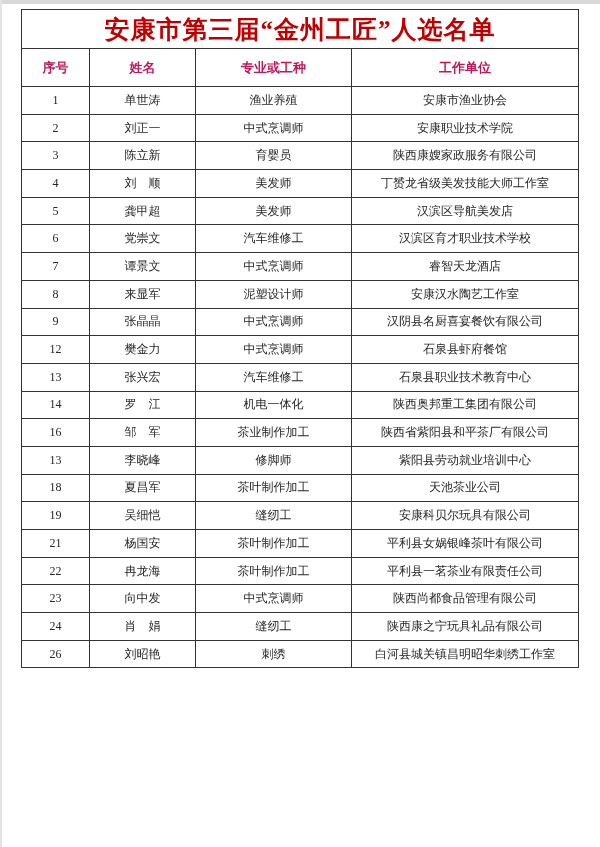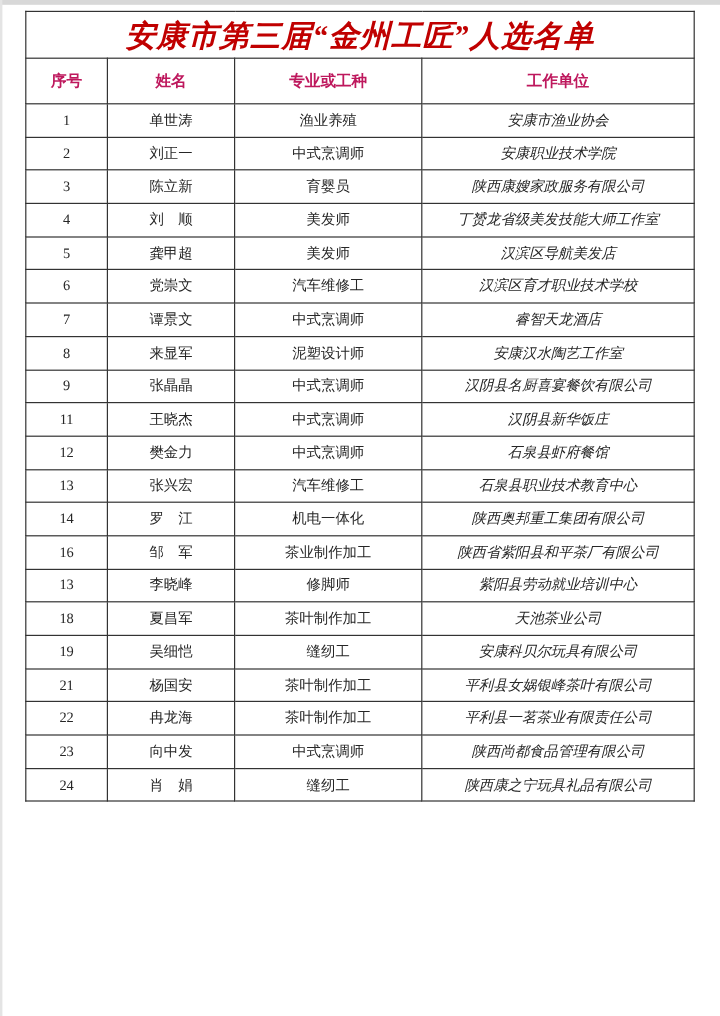--- a/index.html
+++ b/index.html
@@ -45,21 +45,21 @@
     font-size: 13px;
     font-weight: bold;
     color: #be185d;
   }
   tbody tr { height: 27.7px; }
   tbody td { font-size: 12px; color: #262626; }
   td.c-no {
     font-family: "Liberation Serif", "DejaVu Serif", serif;
     font-size: 12px;
   }
-  td.c-unit { position: relative; font-style: italic; }
+  td.c-unit { position: relative; }
   .col-no    { width: 68px; }
   .col-name  { width: 106px; }
   .col-trade { width: 156px; }
   .col-unit  { width: 227px; }
   .flag-triangle {
     position: absolute; top: 1px; left: 1px;
     width: 0; height: 0;
     border-top: 5px solid #21a038;
     border-right: 5px solid transparent;
     display: block;
@@ -73,21 +73,21 @@
 
 <table class="roster">
   <colgroup>
     <col class="col-no">
       <col class="col-name">
       <col class="col-trade">
       <col class="col-unit">
   </colgroup>
   <thead>
     <tr class="title-row">
-      <th colspan="4" style="color: rgb(192, 0, 0); font-style: italic;">安康市第三届“金州工匠”人选名单</th>
+      <th colspan="4" style="color: rgb(192, 0, 0);">安康市第三届“金州工匠”人选名单</th>
     </tr>
     <tr class="header-row">
       <th>序号</th>
       <th>姓名</th>
       <th>专业或工种</th>
       <th>工作单位</th>
     </tr>
   </thead>
   <tbody id="rows">
       <tr>
@@ -138,26 +138,20 @@
     <td class="c-trade">泥塑设计师</td>
     <td class="c-unit">安康汉水陶艺工作室</td>
   </tr>
       <tr>
     <td class="c-no">9</td>
     <td class="c-name">张晶晶</td>
     <td class="c-trade">中式烹调师</td>
     <td class="c-unit">汉阴县名厨喜宴餐饮有限公司</td>
   </tr>
       <tr>
-    <td class="c-no">11</td>
-    <td class="c-name">王晓杰</td>
-    <td class="c-trade">中式烹调师</td>
-    <td class="c-unit">汉阴县新华饭庄</td>
-  </tr>
-      <tr>
     <td class="c-no">12</td>
     <td class="c-name">樊金力</td>
     <td class="c-trade">中式烹调师</td>
     <td class="c-unit">石泉县虾府餐馆</td>
   </tr>
       <tr>
     <td class="c-no">13</td>
     <td class="c-name">张兴宏</td>
     <td class="c-trade">汽车维修工</td>
     <td class="c-unit">石泉县职业技术教育中心</td>
@@ -209,14 +203,20 @@
     <td class="c-name">向中发</td>
     <td class="c-trade">中式烹调师</td>
     <td class="c-unit">陕西尚都食品管理有限公司</td>
   </tr>
       <tr>
     <td class="c-no">24</td>
     <td class="c-name">肖　娟</td>
     <td class="c-trade">缝纫工</td>
     <td class="c-unit">陕西康之宁玩具礼品有限公司</td>
   </tr>
+      <tr>
+    <td class="c-no">26</td>
+    <td class="c-name">刘昭艳</td>
+    <td class="c-trade">刺绣</td>
+    <td class="c-unit">白河县城关镇昌明昭华刺绣工作室</td>
+  </tr>
     </tbody>
 </table>
 
 </body></html>

